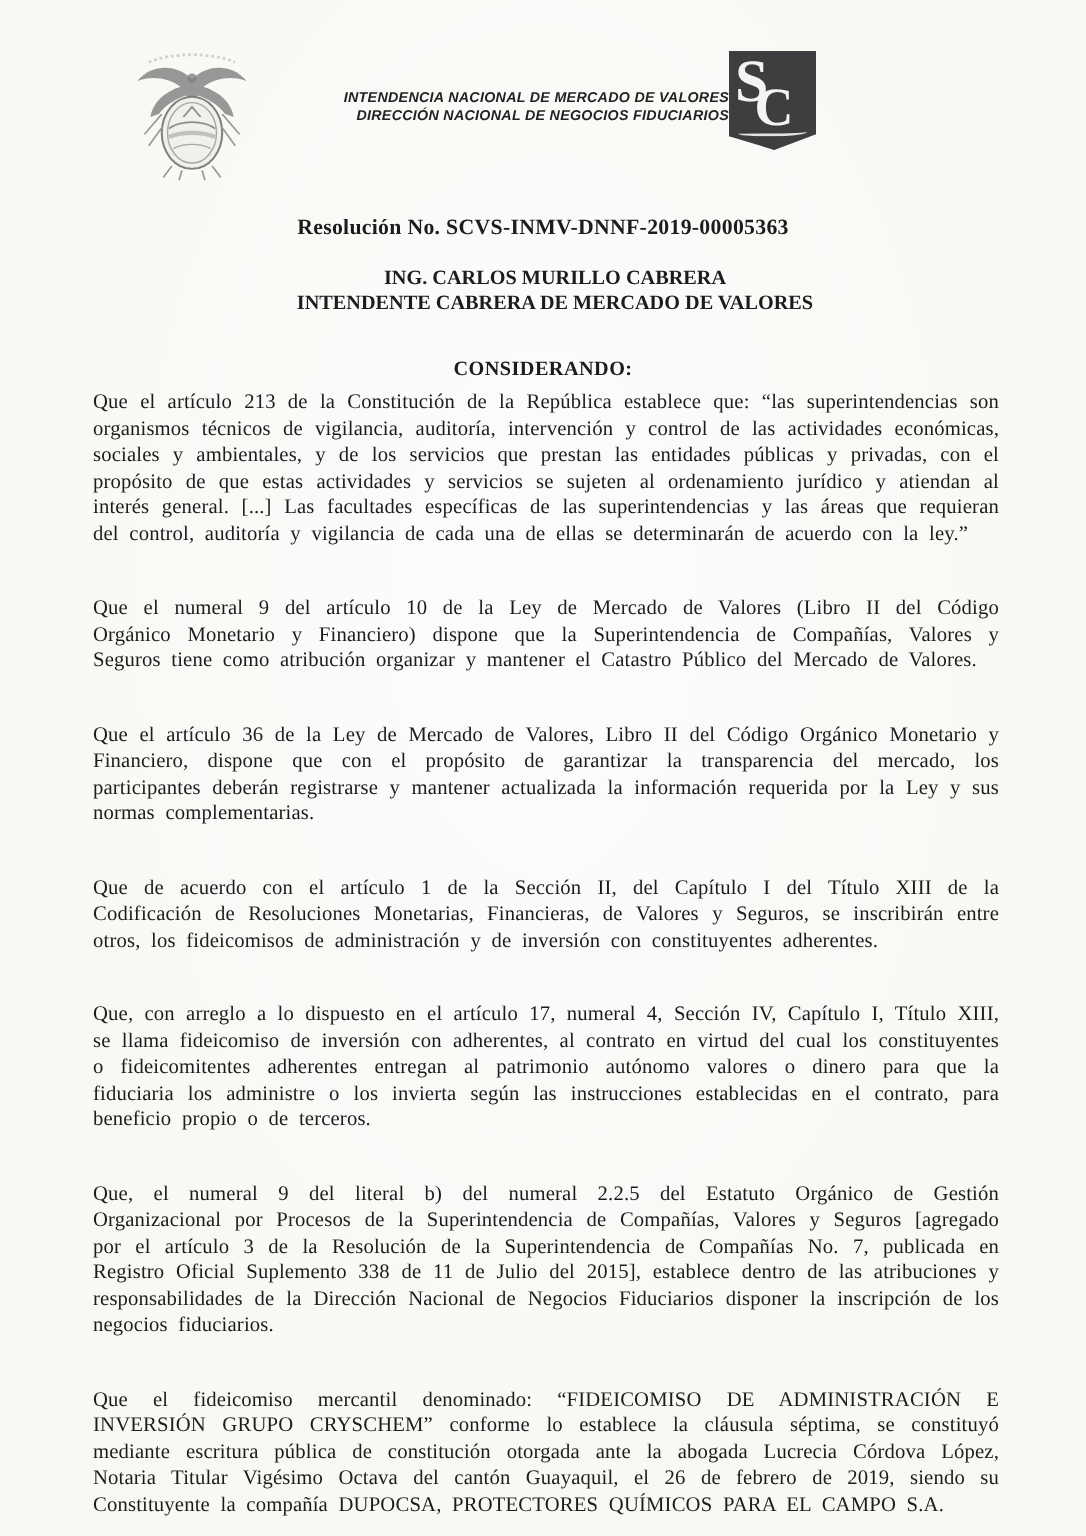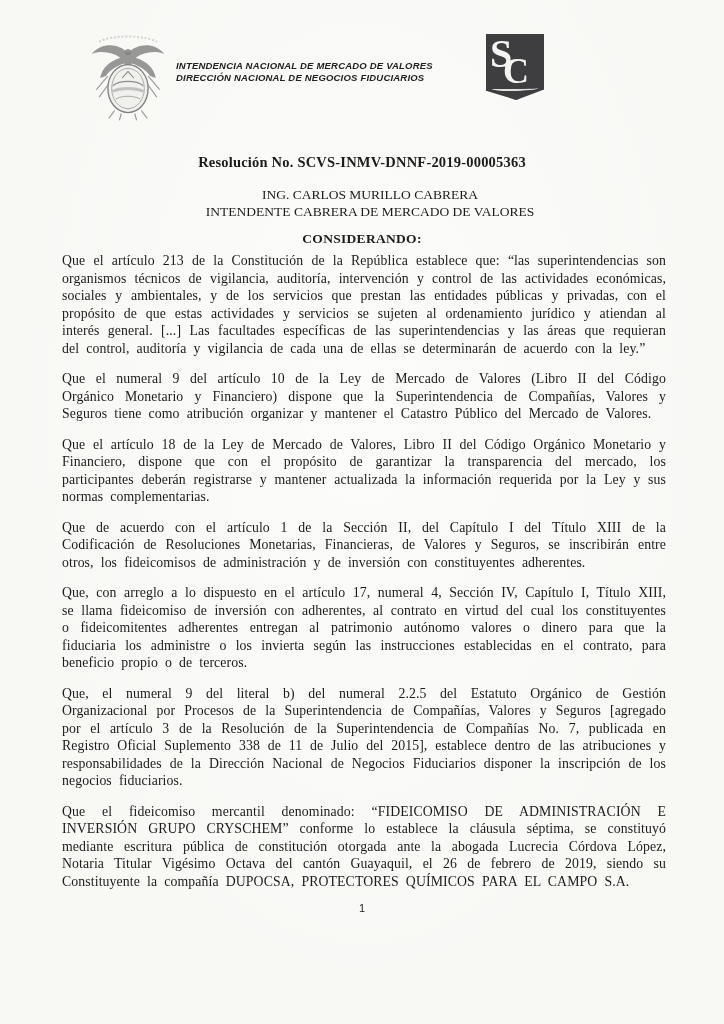--- a/index.html
+++ b/index.html
@@ -25,21 +25,21 @@
   }
   
   .header{
     display:flex;
     align-items:flex-start;
     margin:30px 48px 0 80px;
   }
   .seal{width:96px;height:96px;flex:0 0 auto;opacity:.85;}
   .office-block{
     flex:1 1 auto;
-    text-align:left;
+    text-align:right;
     padding-top:30px;
     font-family:"Liberation Sans", sans-serif;
     font-weight:bold;
     font-style:italic;
     font-size:9.5px;
     line-height:11.5px;
     letter-spacing:.2px;
     color:#222;
   }
   .logo-block{
@@ -93,50 +93,50 @@
     color:#999;
     opacity:.55;
     white-space:nowrap;
     margin-top:1px;
   }
   
   .res-title{
     text-align:center;
     font-weight:bold;
     font-size:14.5px;
-    margin-top:28px;
+    margin-top:18px;
     letter-spacing:.2px;
   }
   .officer{
     text-align:center;
-    font-weight:normal;
+    font-weight:bold;
     font-size:13.5px;
     line-height:17px;
     margin-top:15px;
     padding-left:16px;
   }
   .section-heading{
     text-align:center;
     font-weight:bold;
     font-size:13.5px;
-    margin-top:11px;
+    margin-top:28px;
     letter-spacing:.3px;
   }
   
   .bodytext{
     margin:5px 58px 0 62px;
   }
   .para{
     text-align:justify;
     font-size:13.8px;
     line-height:17.5px;
     word-spacing:3.5px;
     letter-spacing:.1px;
   }
-  .para + .para{margin-top:13px;}
+  .para + .para{margin-top:32px;}
   .bold{font-weight:normal;}
   .italic{}
   .page-number{
     text-align:center;
     font-family:"Liberation Sans",sans-serif;
     font-size:11px;
     margin-top:12px;
     color:#222;
   }
 </style>
@@ -186,21 +186,21 @@
   <div class="officer">
     <div>ING. CARLOS MURILLO CABRERA</div>
     <div>INTENDENTE CABRERA DE MERCADO DE VALORES</div>
   </div>
 
   <div class="section-heading">CONSIDERANDO:</div>
 
   <div class="bodytext">
       <p class="para"><span class="bold">Que</span><span class="normal"> el artículo 213 de la Constitución de la República establece que: </span><span class="italic">“las superintendencias son organismos técnicos de vigilancia, auditoría, intervención y control de las actividades económicas, sociales y ambientales, y de los servicios que prestan las entidades públicas y privadas, con el propósito de que estas actividades y servicios se sujeten al ordenamiento jurídico y atiendan al interés general. [...] Las facultades específicas de las superintendencias y las áreas que requieran del control, auditoría y vigilancia de cada una de ellas se determinarán de acuerdo con la ley.”</span></p>
       <p class="para"><span class="bold">Que</span><span class="normal"> el numeral 9 del artículo 10 de la Ley de Mercado de Valores (Libro II del Código Orgánico Monetario y Financiero) dispone que la Superintendencia de Compañías, Valores y Seguros tiene como atribución organizar y mantener el Catastro Público del Mercado de Valores.</span></p>
-      <p class="para"><span class="bold">Que</span><span class="normal"> el artículo 18 de la Ley de Mercado de Valores, Libro II del Código Orgánico Monetario y Financiero, dispone que con el propósito de garantizar la transparencia del mercado, los participantes deberán registrarse y mantener actualizada la información requerida por la Ley y sus normas complementarias.</span></p>
+      <p class="para"><span class="bold">Que</span><span class="normal"> el artículo 36 de la Ley de Mercado de Valores, Libro II del Código Orgánico Monetario y Financiero, dispone que con el propósito de garantizar la transparencia del mercado, los participantes deberán registrarse y mantener actualizada la información requerida por la Ley y sus normas complementarias.</span></p>
       <p class="para"><span class="bold">Que</span><span class="normal"> de acuerdo con el artículo 1 de la Sección II, del Capítulo I del Título XIII de la Codificación de Resoluciones Monetarias, Financieras, de Valores y Seguros, se inscribirán entre otros, los fideicomisos de administración y de inversión con constituyentes adherentes.</span></p>
       <p class="para"><span class="bold">Que</span><span class="normal">, con arreglo a lo dispuesto en el artículo 17, numeral 4, Sección IV, Capítulo I, Título XIII, se llama fideicomiso de inversión con adherentes, al contrato en virtud del cual los constituyentes o fideicomitentes adherentes entregan al patrimonio autónomo valores o dinero para que la fiduciaria los administre o los invierta según las instrucciones establecidas en el contrato, para beneficio propio o de terceros.</span></p>
       <p class="para"><span class="bold">Que</span><span class="normal">, el numeral 9 del literal b) del numeral 2.2.5 del Estatuto Orgánico de Gestión Organizacional por Procesos de la Superintendencia de Compañías, Valores y Seguros [agregado por el artículo 3 de la Resolución de la Superintendencia de Compañías No. 7, publicada en Registro Oficial Suplemento 338 de 11 de Julio del 2015], establece dentro de las atribuciones y responsabilidades de la Dirección Nacional de Negocios Fiduciarios disponer la inscripción de los negocios fiduciarios.</span></p>
       <p class="para"><span class="bold">Que</span><span class="normal"> el fideicomiso mercantil denominado: </span><span class="bold">“FIDEICOMISO DE ADMINISTRACIÓN E INVERSIÓN GRUPO CRYSCHEM”</span><span class="normal"> conforme lo establece la cláusula séptima, se constituyó mediante escritura pública de constitución otorgada ante la abogada Lucrecia Córdova López, Notaria Titular Vigésimo Octava del cantón Guayaquil, el </span><span class="bold">26 de febrero de 2019</span><span class="normal">, siendo su Constituyente la compañía DUPOCSA, PROTECTORES QUÍMICOS PARA EL CAMPO S.A.</span></p>
     </div>
 
   <div class="page-number">1</div>
 
 </div>
 

